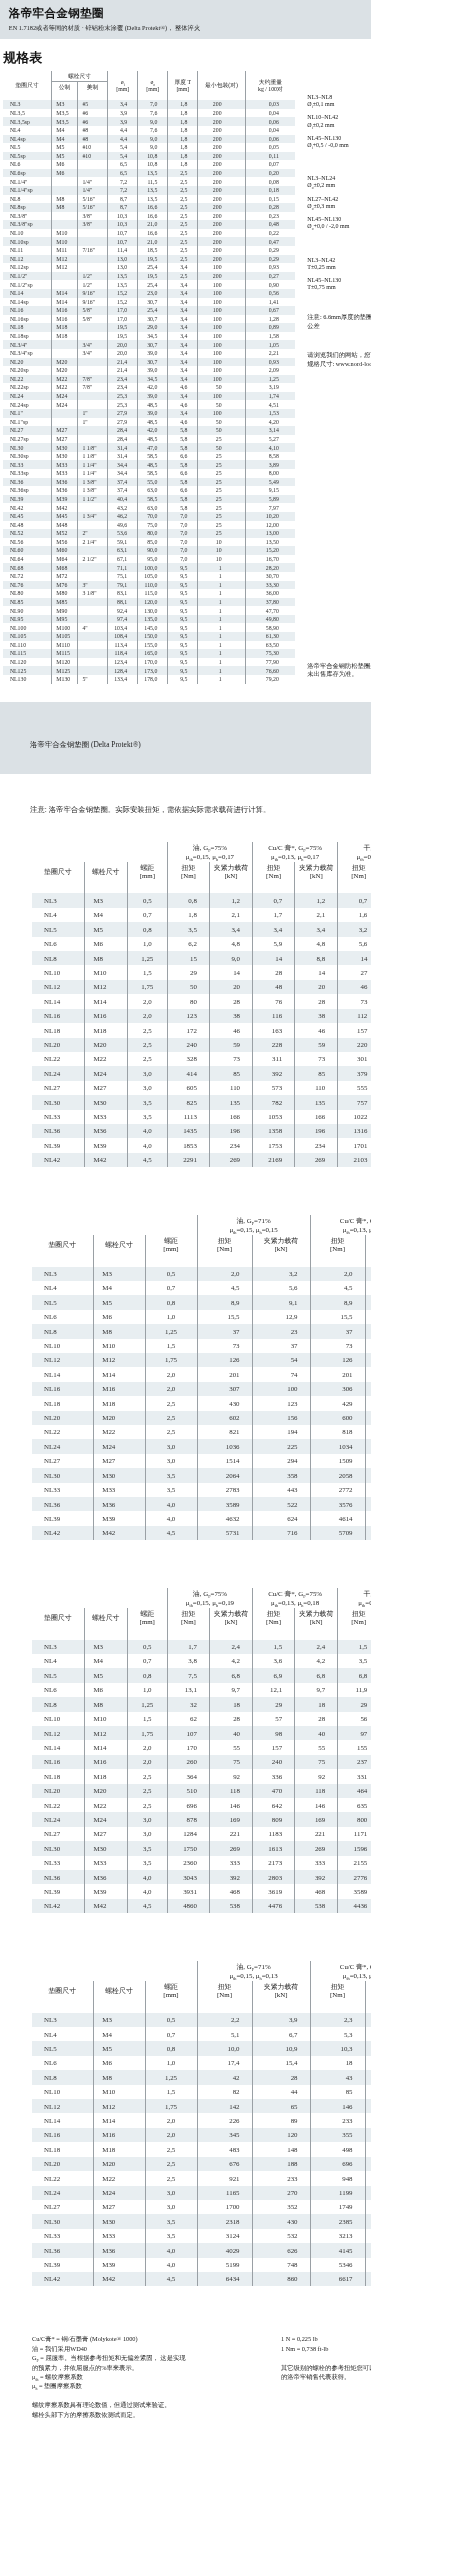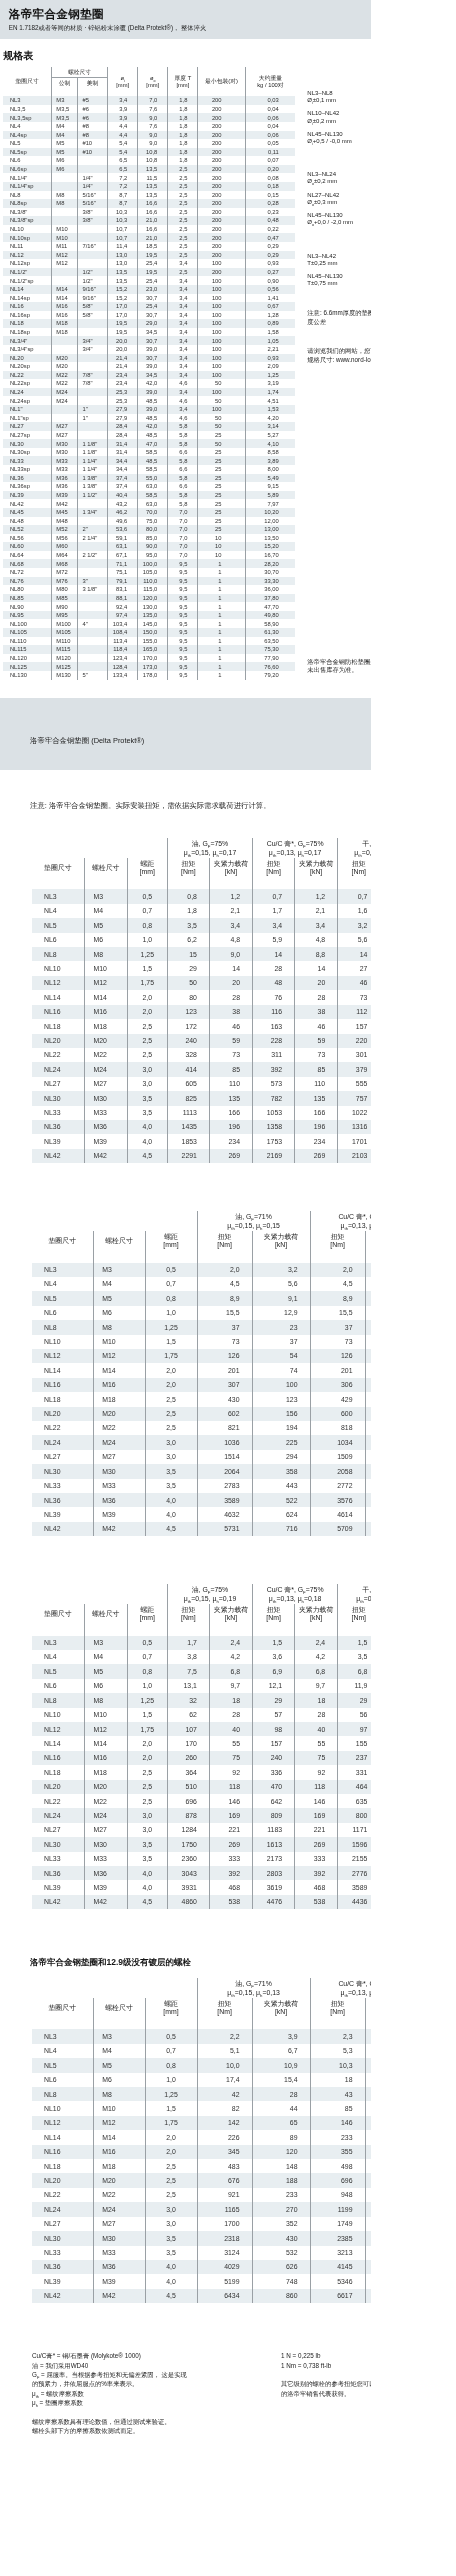--- a/index.html
+++ b/index.html
@@ -1,27 +1,27 @@
 <!DOCTYPE html>
 <html style="font-size:8.8px"><head>
 <meta charset="utf-8">
 <style>
   html,body{margin:0;padding:0;background:#fff;}
   body{width:457px;font-family:"Liberation Sans","DejaVu Sans",sans-serif;color:#2b2b2b;}
-  .page{width:371px;min-height:2576px;position:relative;overflow:hidden;}
+  .page{width:371px;min-height:2576px;position:relative;overflow:hidden;font-family:Liberation Serif, serif;}
   sub{font-size:0.62em;line-height:0;}
 
   
   .band{background:#dbe1e5;}
   .head-band{padding:7.2px 8.8px 6.6px 8.8px;}
   .head-band h1{margin:0;font-size:11.6px;line-height:14.3px;color:#161616;font-weight:bold;letter-spacing:0.3px;}
   .head-band .sub{margin:2.2px 0 0 0;font-size:6.3px;line-height:8.3px;color:#222;}
 
   
-  .spec-heading{margin:10px 0 4.4px 3.3px;font-size:10px;font-weight:bold;color:#161616;}
+  .spec-heading{margin:10px 0 4.4px 3.3px;font-size:13px;font-weight:bold;color:#161616;}
   .spec-layout{display:flex;align-items:stretch;}
   table{border-collapse:collapse;}
   .spec-table{table-layout:fixed;width:292px;margin-left:3.3px;font-size:5.8px;color:#333;flex:none;align-self:flex-start;}
   .spec-table th{font-weight:normal;color:#222;text-align:center;vertical-align:middle;padding:1.7px 0;line-height:6.6px;}
   .spec-table thead .sub-h{padding-bottom:10px;vertical-align:top;}
   .spec-table .h-bolt-group{border-bottom:0.6px solid #9aa0a5;}
   .spec-table td{padding:1.2px 0;line-height:6.2px;white-space:nowrap;overflow:hidden;}
   .spec-table td:nth-child(1){text-align:left;padding-left:6.6px;}
   .spec-table td:nth-child(2),.spec-table td:nth-child(3){text-align:left;padding-left:4.4px;}
   .spec-table td:nth-child(4),.spec-table td:nth-child(5),.spec-table td:nth-child(6){text-align:right;padding-right:10px;}
@@ -1662,21 +1662,20 @@
               <td class="c-num bl">538</td>
               <td class="c-num bl">4476</td>
               <td class="c-num bl">538</td>
               <td class="c-num bl">4436</td>
               <td class="c-num bl">445</td>
             </tr>
           </tbody>
         </table>
       </section>
       <section class="tq-block">
-        <h3 class="tq-title">洛帝牢合金钢垫圈和12.9级没有镀层的螺栓</h3>
         <table class="tq">
           <colgroup>
             <col style="width: 61px;">
             <col style="width: 52px;">
             <col style="width: 52px;">
             <col style="width: 55px;">
             <col style="width: 58px;">
             <col style="width: 55px;">
             <col style="width: 58px;">
           </colgroup>

